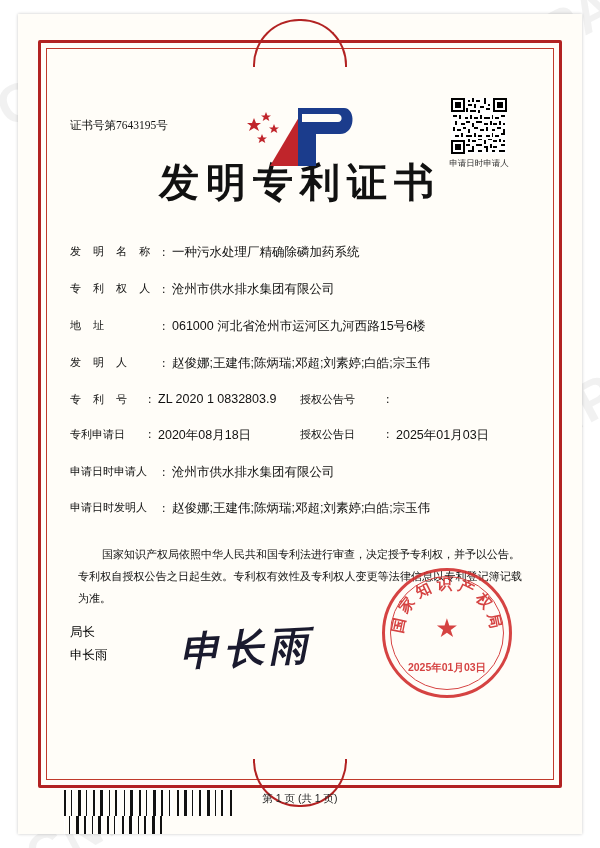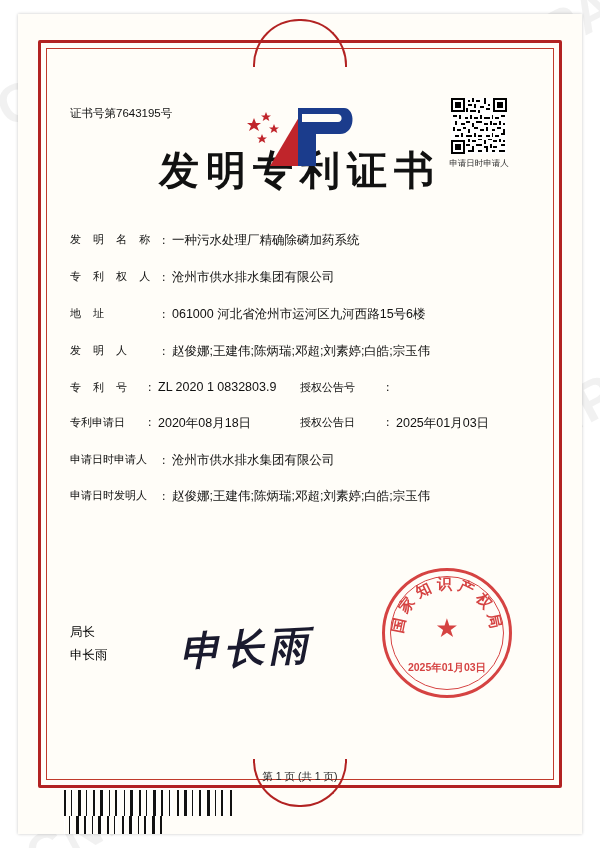--- a/index.html
+++ b/index.html
@@ -50,22 +50,22 @@
     border-bottom:none;
     border-radius:46px 46px 0 0;
   }
   .cf-top{left:50%;transform:translateX(-50%);top:5px;}
   .cf-bottom{left:50%;transform:translateX(-50%);bottom:27px;transform:translateX(-50%) rotate(180deg);}
 
   
   .content{position:absolute;left:52px;top:60px;right:52px;bottom:80px;}
 
   .cert-no{
-    font-size:11.5px;color:#111;margin-top:32px;
-    font-family:Liberation Sans, sans-serif;
+    font-size:11.5px;color:#111;margin-top:44px;
+    font-family:Liberation Serif, serif;
   }
 
   
   .logo-wrap{
     position:absolute;left:50%;top:26px;transform:translateX(-50%);
     width:120px;height:74px;
   }
   .logo-wrap svg{display:block;}
 
   
@@ -141,21 +141,21 @@
     position:absolute;left:50%;top:46%;transform:translate(-50%,-50%);
     font-size:26px;color:#d02a2a;
   }
   .seal-date{
     position:absolute;left:0;right:0;bottom:20px;text-align:center;
     font-size:10.5px;font-weight:700;
     font-family:"Liberation Sans","DejaVu Sans",sans-serif;
   }
 
   .pagefoot{
-    position:absolute;left:0;right:0;bottom:50px;text-align:center;
+    position:absolute;left:0;right:0;bottom:28px;text-align:center;
     font-size:10.5px;color:#222;
     font-family:"Liberation Sans","DejaVu Sans",sans-serif;
     margin-top:44px;
   }
 
   
   .barcode{position:absolute;left:46px;bottom:18px;width:168px;height:26px;}
   .barcode span{display:inline-block;background:#111;height:100%;vertical-align:top;}
 </style>
 </head>
@@ -349,20 +349,24 @@
         <div class="val">沧州市供水排水集团有限公司</div>
       </div>
 
       <div class="row">
         <div class="lbl">申请日时发明人</div>
         <div class="colon">:</div>
         <div class="val">赵俊娜;王建伟;陈炳瑞;邓超;刘素婷;白皓;宗玉伟</div>
       </div>
     </div>
 
+    <div class="statement">
+      <p>国家知识产权局依照中华人民共和国专利法进行审查，决定授予专利权，并予以公告。</p>
+      <p style="text-indent:0">专利权自授权公告之日起生效。专利权有效性及专利权人变更等法律信息以专利登记簿记载为准。</p>
+    </div>
 
     <div class="director">
       <div>局长</div>
       <div>申长雨</div>
     </div>
 
     <div class="signature">申长雨</div>
 
     <div class="seal">
       <div class="ring"></div>

